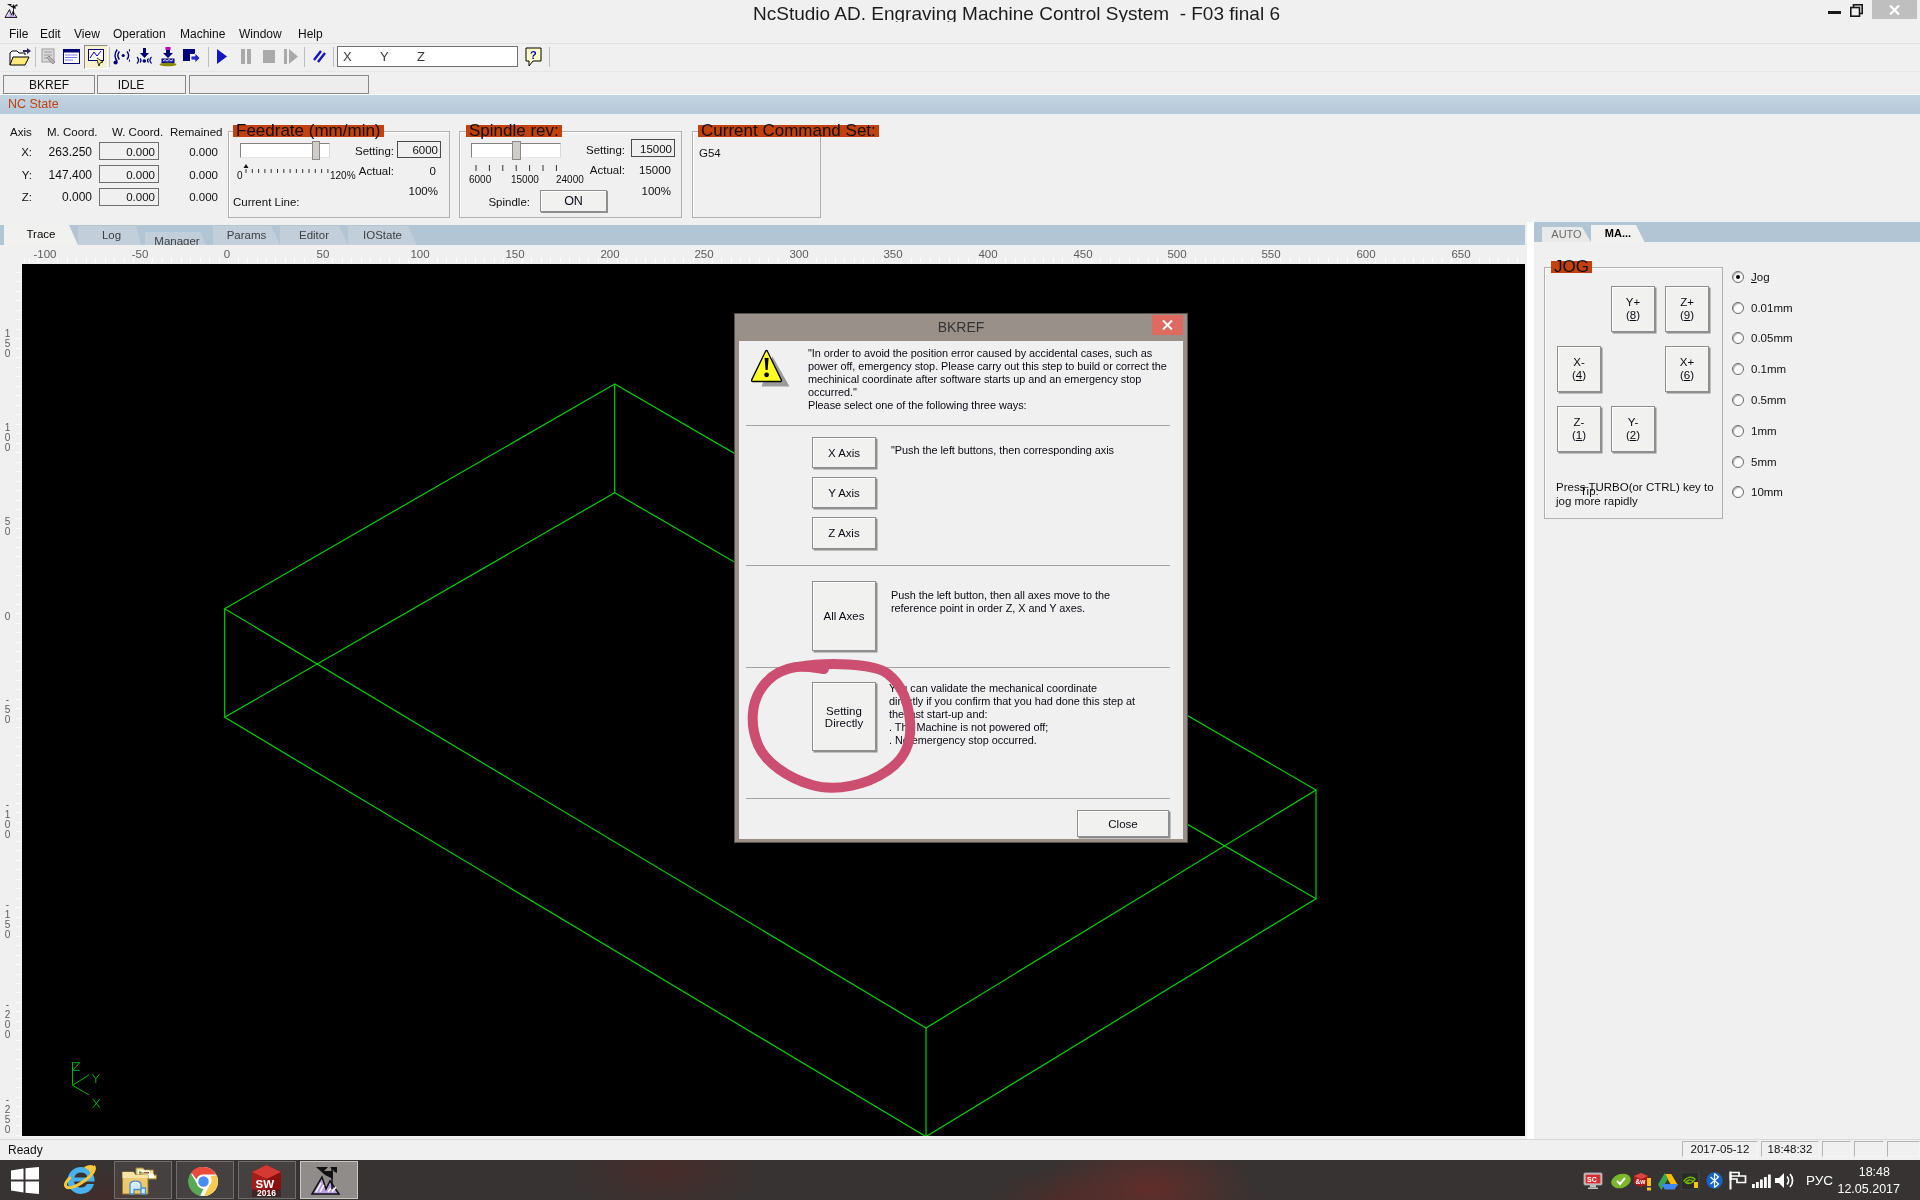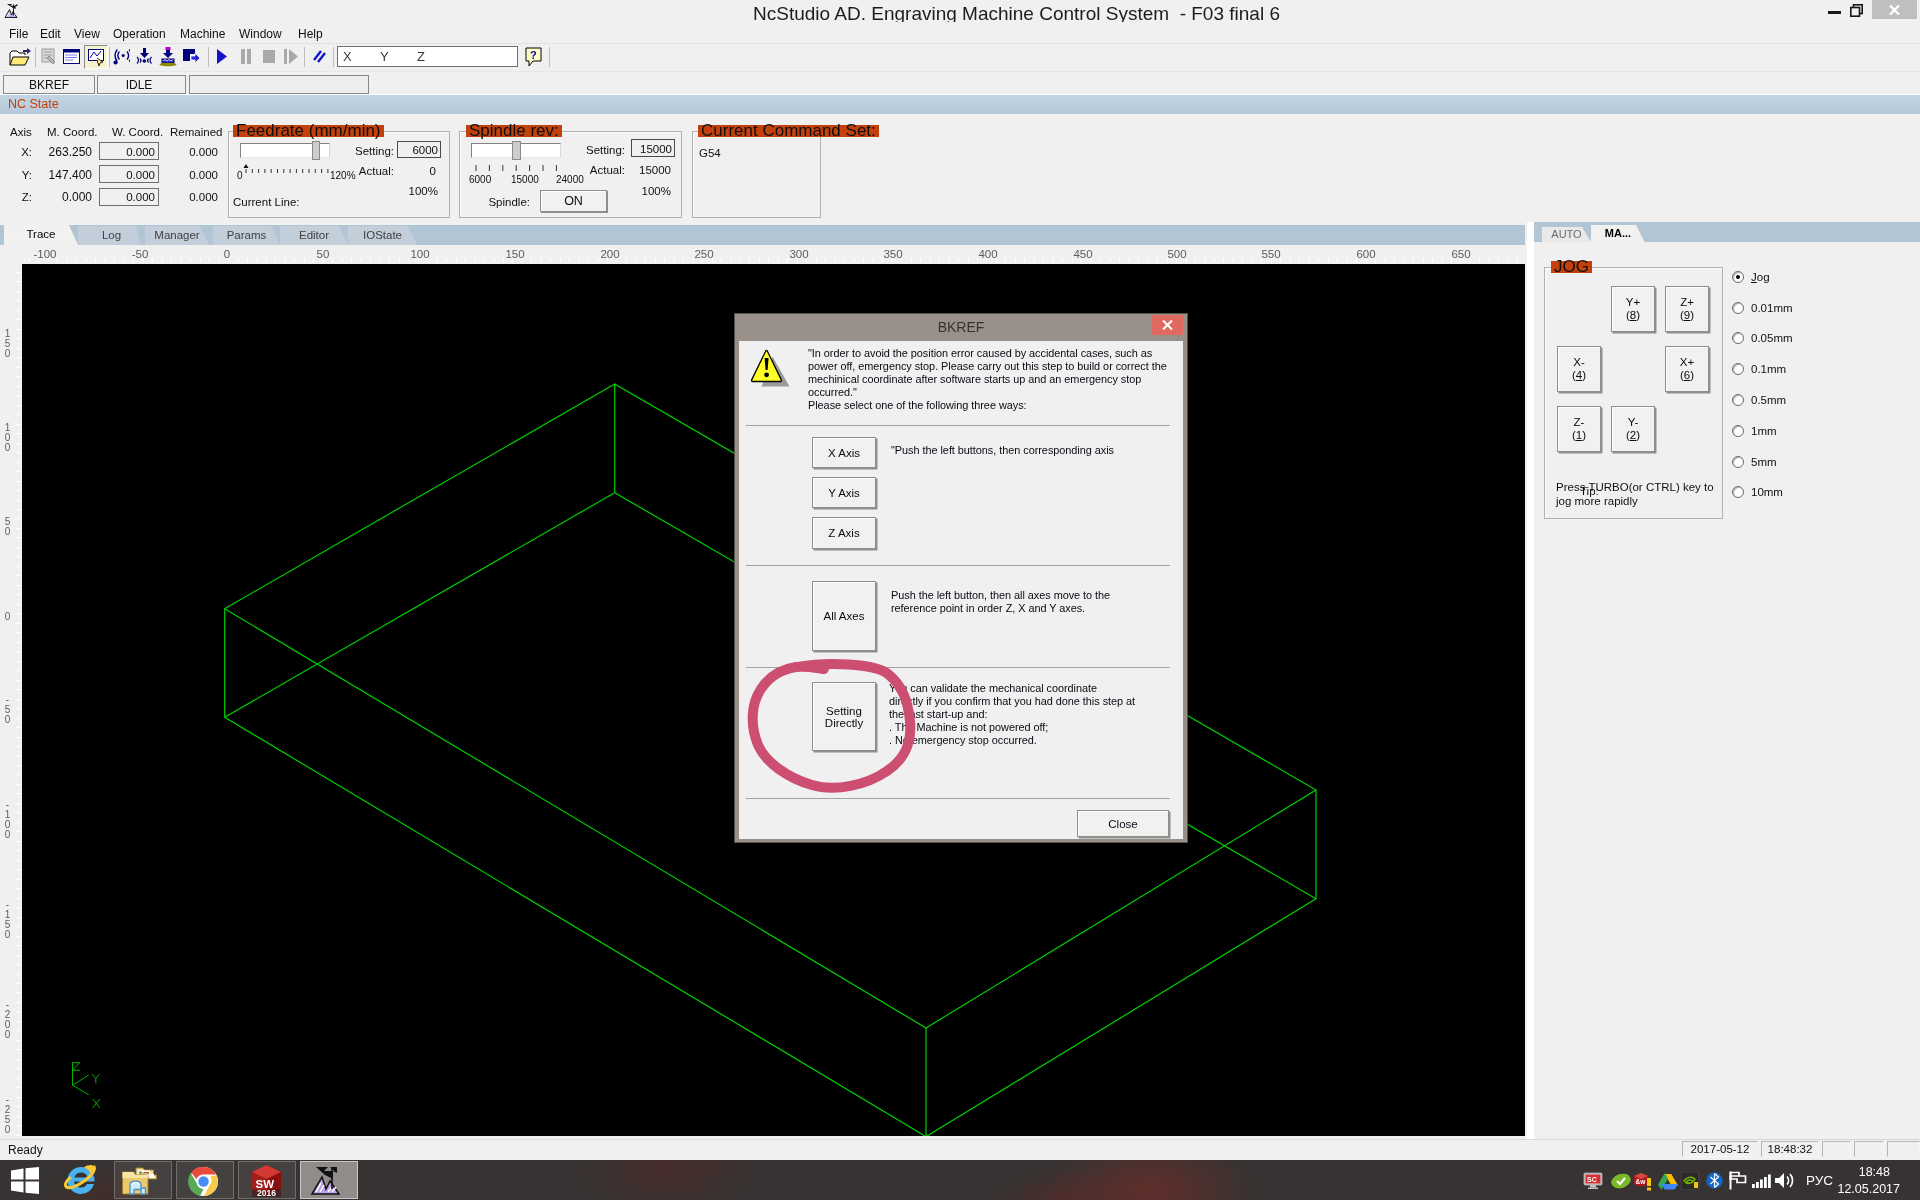--- a/index.html
+++ b/index.html
@@ -181,21 +181,21 @@
   <svg class="abs" style="left:525px; top:47px;" width="18" height="20" viewBox="0 0 18 20">
     <path d="M1 1 h15 v13 h-8 l-4 5 v-5 h-3 z" fill="#ffffc8" stroke="#000"></path>
     <text x="5" y="12" font-size="11" font-weight="bold" fill="#0000b4" font-family="Liberation Sans">?</text>
   </svg>
   <div class="abs" style="left:549px; top:47px; width:1px; height:20px; background:#bdbdbd;"></div>
 </div>
 
 <div class="cellbox" style="left:3px; top:75px; width:92px; height:19px;"></div>
 <div class="tx c" style="left:3px; top:78px; width:92px; font-size:12px;">BKREF</div>
 <div class="cellbox" style="left:97px; top:75px; width:89px; height:19px;"></div>
-<div class="tx c" style="left:97px; top:78px; width:84px; font-size:12px;">IDLE</div>
+<div class="tx c" style="left:89px; top:78px; width:84px; font-size:12px;">IDLE</div>
 <div class="cellbox" style="left:189px; top:75px; width:180px; height:19px; background:#ededed;"></div>
 
 <div class="abs ncstate"></div>
 <div class="tx" style="left:8px; top:97px; font-size:12.5px; color:#c2410c;">NC State</div>
 
 <div id="coordpanel">
 
   <div class="tx" style="left:10px; top:126px; font-size:11.5px;">Axis</div>
   <div class="tx" style="left:47px; top:126px; font-size:11.5px;">M. Coord.</div>
   <div class="tx" style="left:112px; top:126px; font-size:11.5px;">W. Coord.</div>
@@ -261,21 +261,21 @@
   <div class="btn" style="left:540px; top:190px; width:67px; height:22px;"></div>
   <div class="tx c" style="left:540px; top:194px; width:67px; font-size:12.5px; color:#0a0a20;">ON</div>
 
   <div class="group" style="left:692px; top:131px; width:129px; height:87px;"></div>
   <div class="glabel" style="left:698px; top:125px;">Current Command Set:</div>
   <div class="tx" style="left:699px; top:147px; font-size:11.5px;">G54</div>
 </div>
 
 <div class="tabbar" style="left:0; top:225px; width:1527px; height:20px;"></div>
 <div class="tab off" style="left:78px; top:226px; width:67px; height:35px;">Log</div>
-<div class="tab off" style="left:145px; top:226px; width:64px; height:19px;">Manager</div>
+<div class="tab off" style="left:145px; top:232px; width:64px; height:19px;">Manager</div>
 <div class="tab off" style="left:213px; top:226px; width:67px; height:19px;">Params</div>
 <div class="tab off" style="left:280px; top:226px; width:68px; height:19px;">Editor</div>
 <div class="tab off" style="left:348px; top:226px; width:69px; height:19px;">IOState</div>
 <div class="tab on" style="left:4px; top:225px; width:74px; height:20px; font-weight:normal;">Trace</div>
 
 <div id="rulers">
 
   <div class="abs" style="left:0; top:245px; width:1527px; height:19px; background:#f0f0f0;"></div>
   <div class="abs" style="left:22px; top:258px; width:1503px; height:5px;
     background:repeating-linear-gradient(90deg, #ffffff 0 1px, rgba(0,0,0,0) 1px 9.48px);

